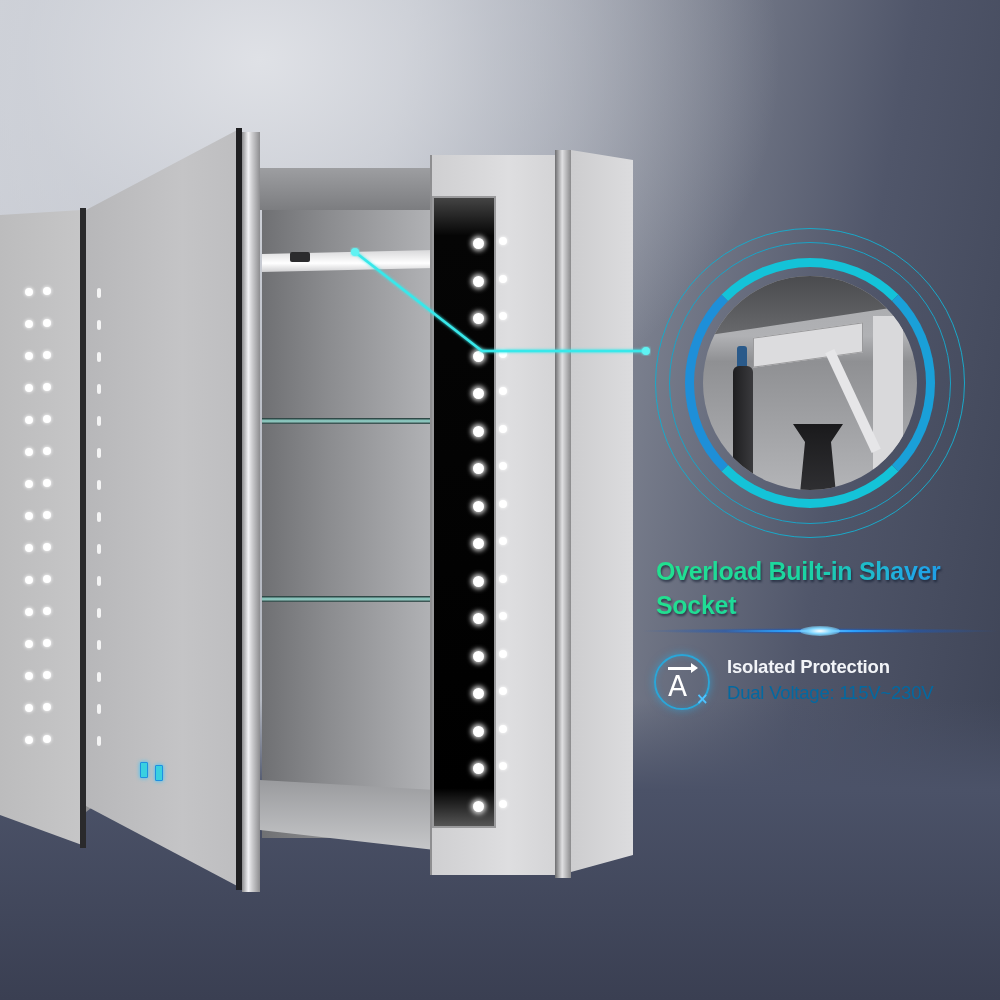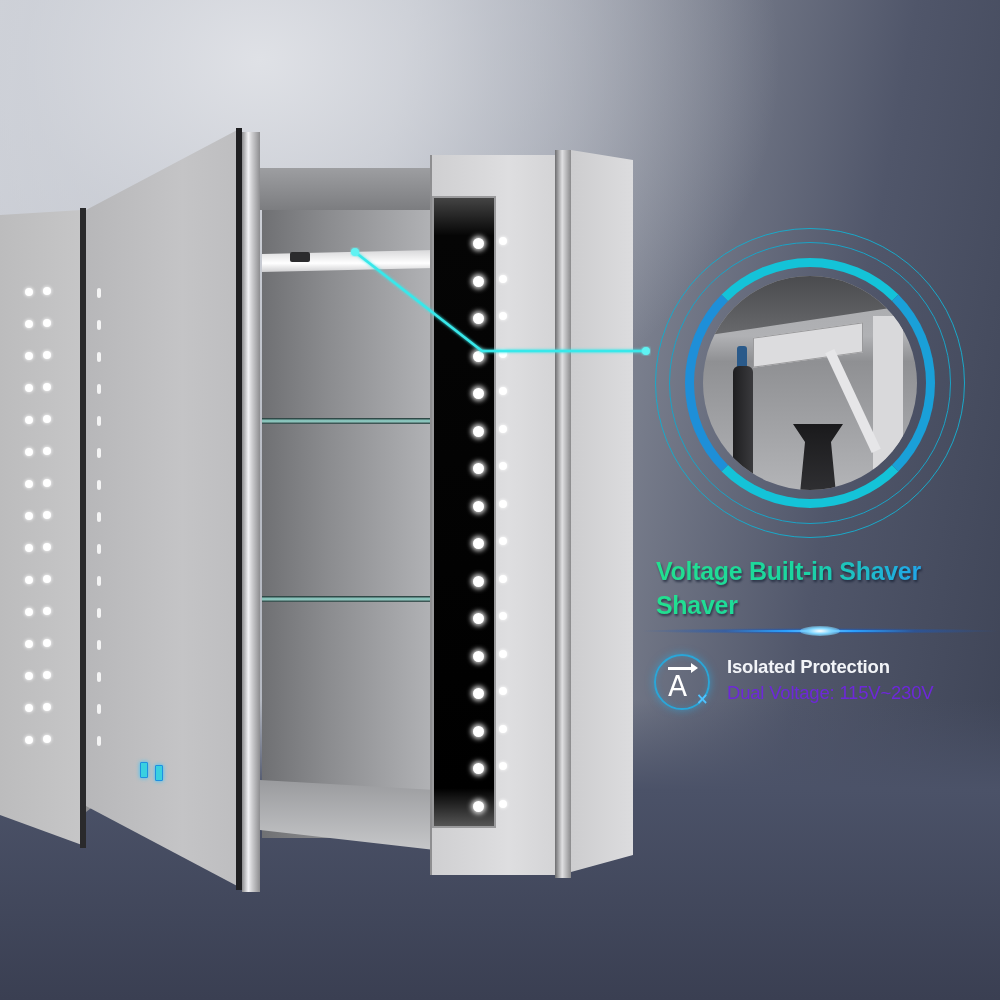--- a/index.html
+++ b/index.html
@@ -137,21 +137,21 @@
   .feature-icon { position:absolute; left:654px; top:654px; width:56px; height:56px; border-radius:50%;
     border:2px solid #2aa6d8; box-shadow:0 0 8px rgba(40,170,230,0.6), inset 0 0 6px rgba(40,170,230,0.3); }
   .fi-arrow { position:absolute; left:12px; top:11px; width:24px; height:3px; background:#fff; }
   .fi-arrow:after { content:""; position:absolute; right:-6px; top:-4px; border-left:7px solid #fff;
     border-top:5.5px solid transparent; border-bottom:5.5px solid transparent; }
   .fi-a { position:absolute; left:12px; top:14px; font-family:"DejaVu Sans",sans-serif; font-size:28px; color:#fff; font-weight:normal; }
   .fi-x { position:absolute; left:40px; top:34px; font-family:"DejaVu Sans",sans-serif; font-size:15px; color:#4fc3ff; font-weight:bold; }
   .feat-title { position:absolute; left:727px; top:656px; font-family:"Liberation Sans",sans-serif;
     font-weight:bold; font-size:18.5px; color:#f2f4f8; letter-spacing:-0.2px; }
   .feat-sub { position:absolute; left:727px; top:682px; font-family:"Liberation Sans",sans-serif;
-    font-size:18.5px; color:#6d28d9; letter-spacing:-0.2px; }
+    font-size:18.5px; color:#0369a1; letter-spacing:-0.2px; }
 </style>
 </head>
 <body>
 
 <div class="floor"></div>
 
 <div>
   <div class="abs door-left"></div>
   <div class="abs door-left-edge"></div>
   <div class="abs door-left-inner"></div>
@@ -281,22 +281,22 @@
     <div class="zp-plate"></div>
     <div class="zp-wall"></div>
     <div class="zp-brace"></div>
     <div class="zp-shaver-head"></div>
     <div class="zp-shaver"></div>
     <div class="zp-stand"></div>
   </div>
 </div>
 
 <div class="headline">
-  <div>Voltage Built-in Shaver</div>
-  <div>Shaver</div>
+  <div>Overload Built-in Shaver</div>
+  <div>Socket</div>
 </div>
 
 <div class="glow-line"></div>
 <div class="glow-core"></div>
 
 <div class="feature-icon">
   <div class="fi-arrow"></div>
   <div class="fi-a">A</div>
   <div class="fi-x">×</div>
 </div>

